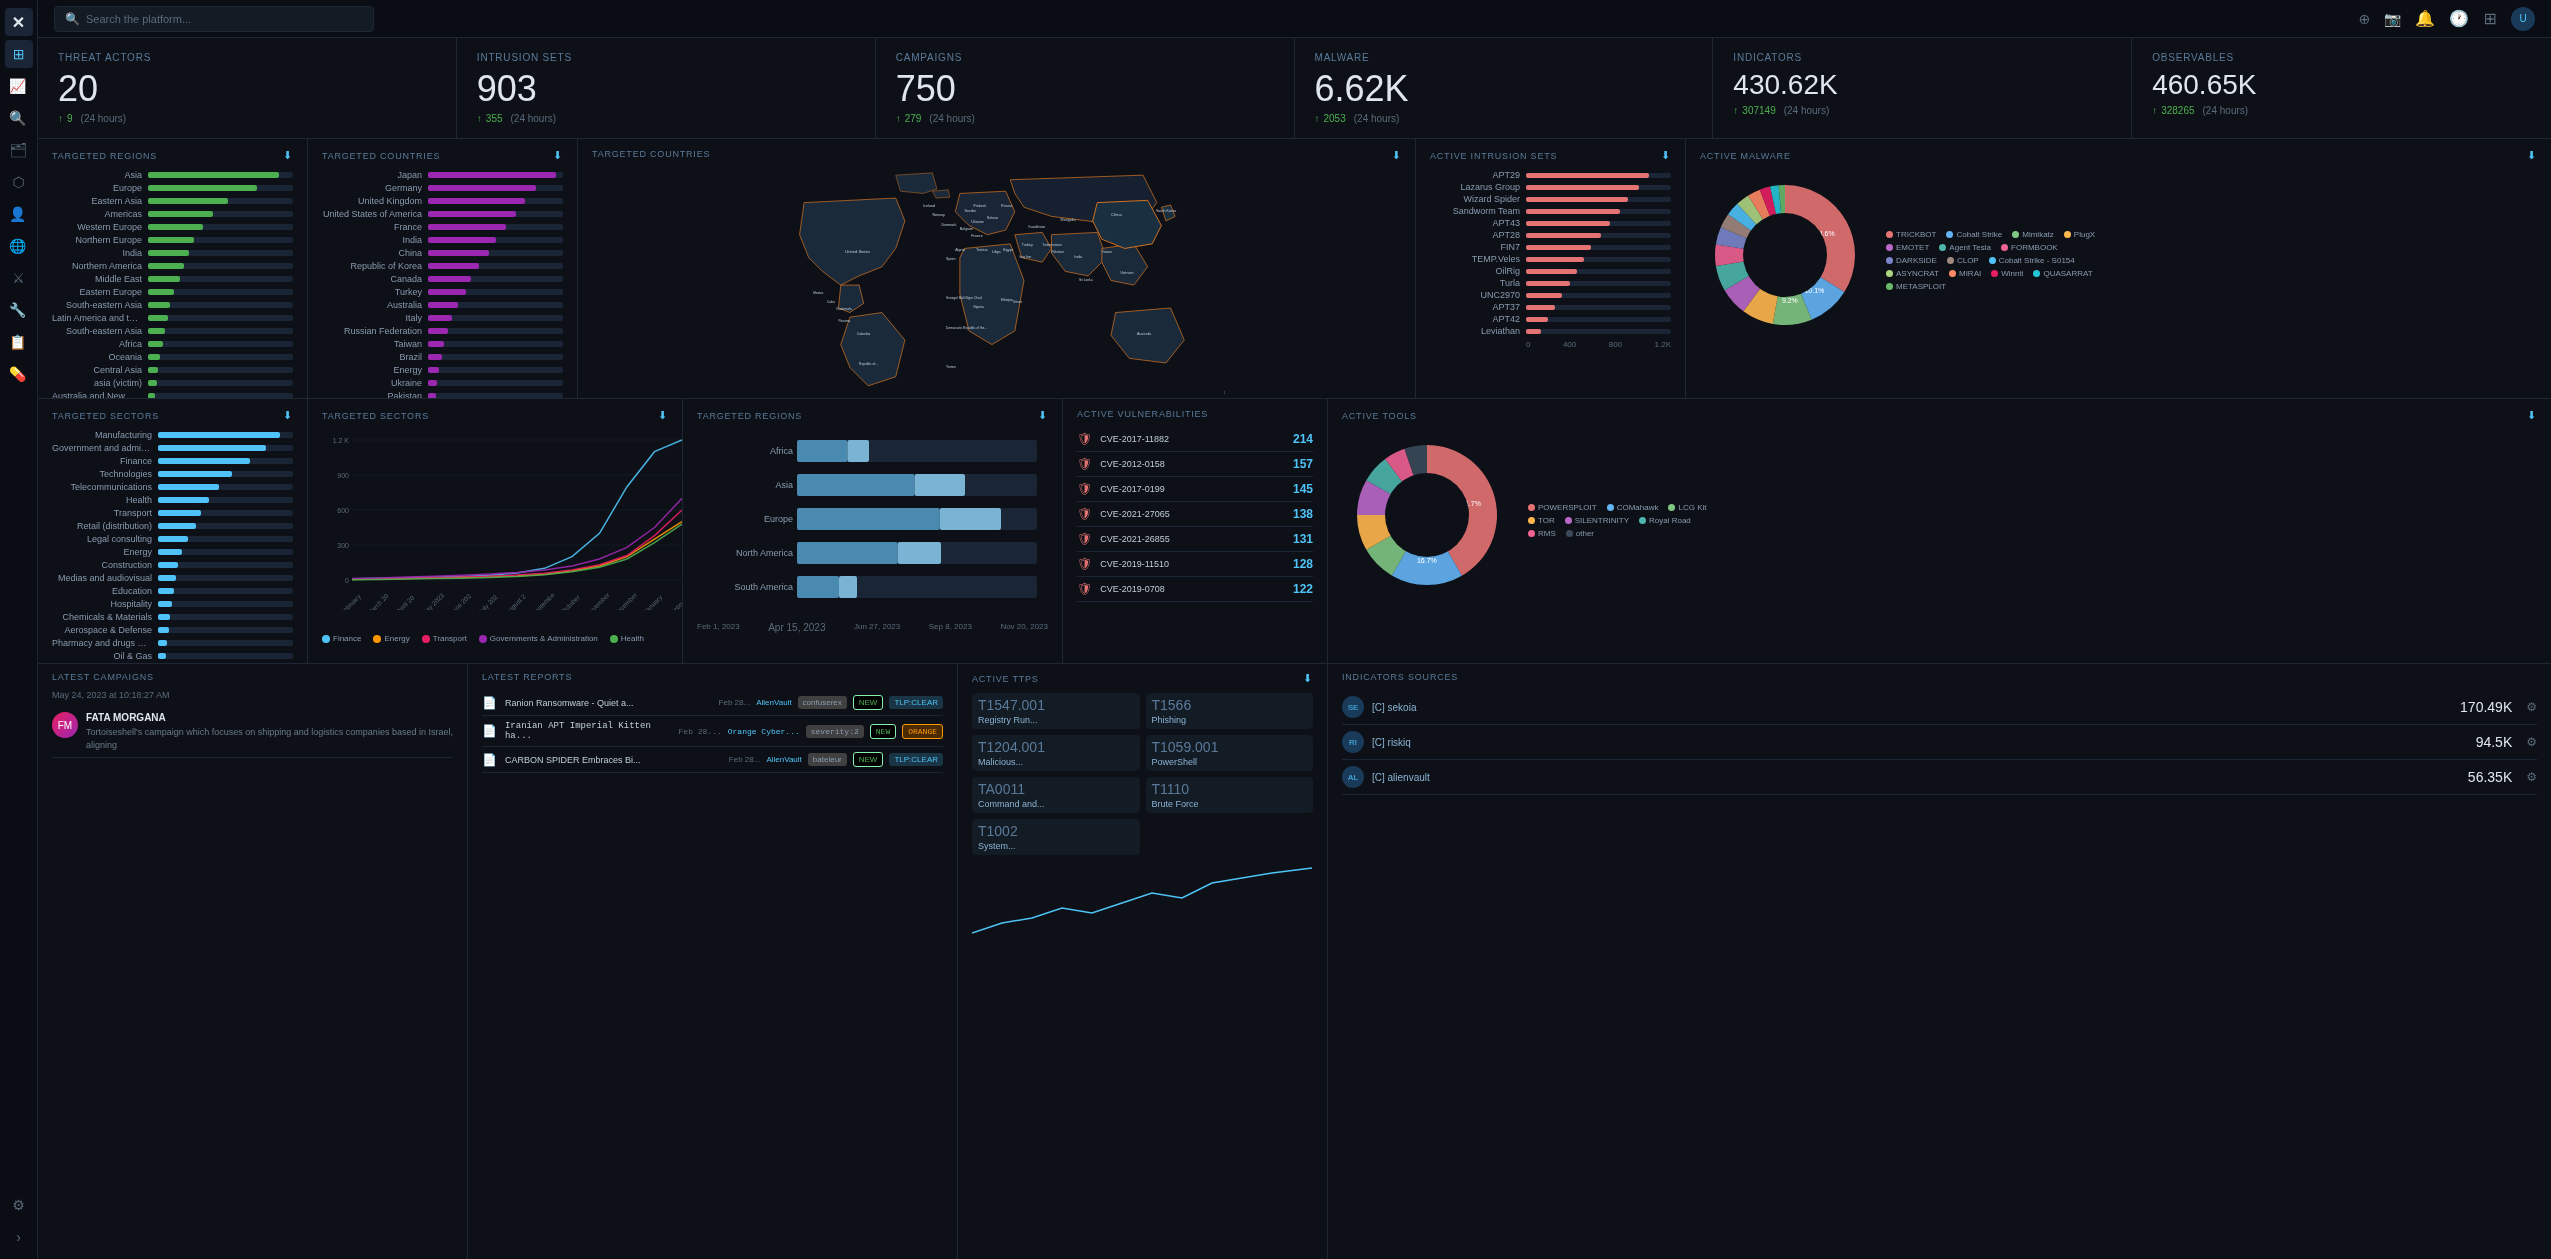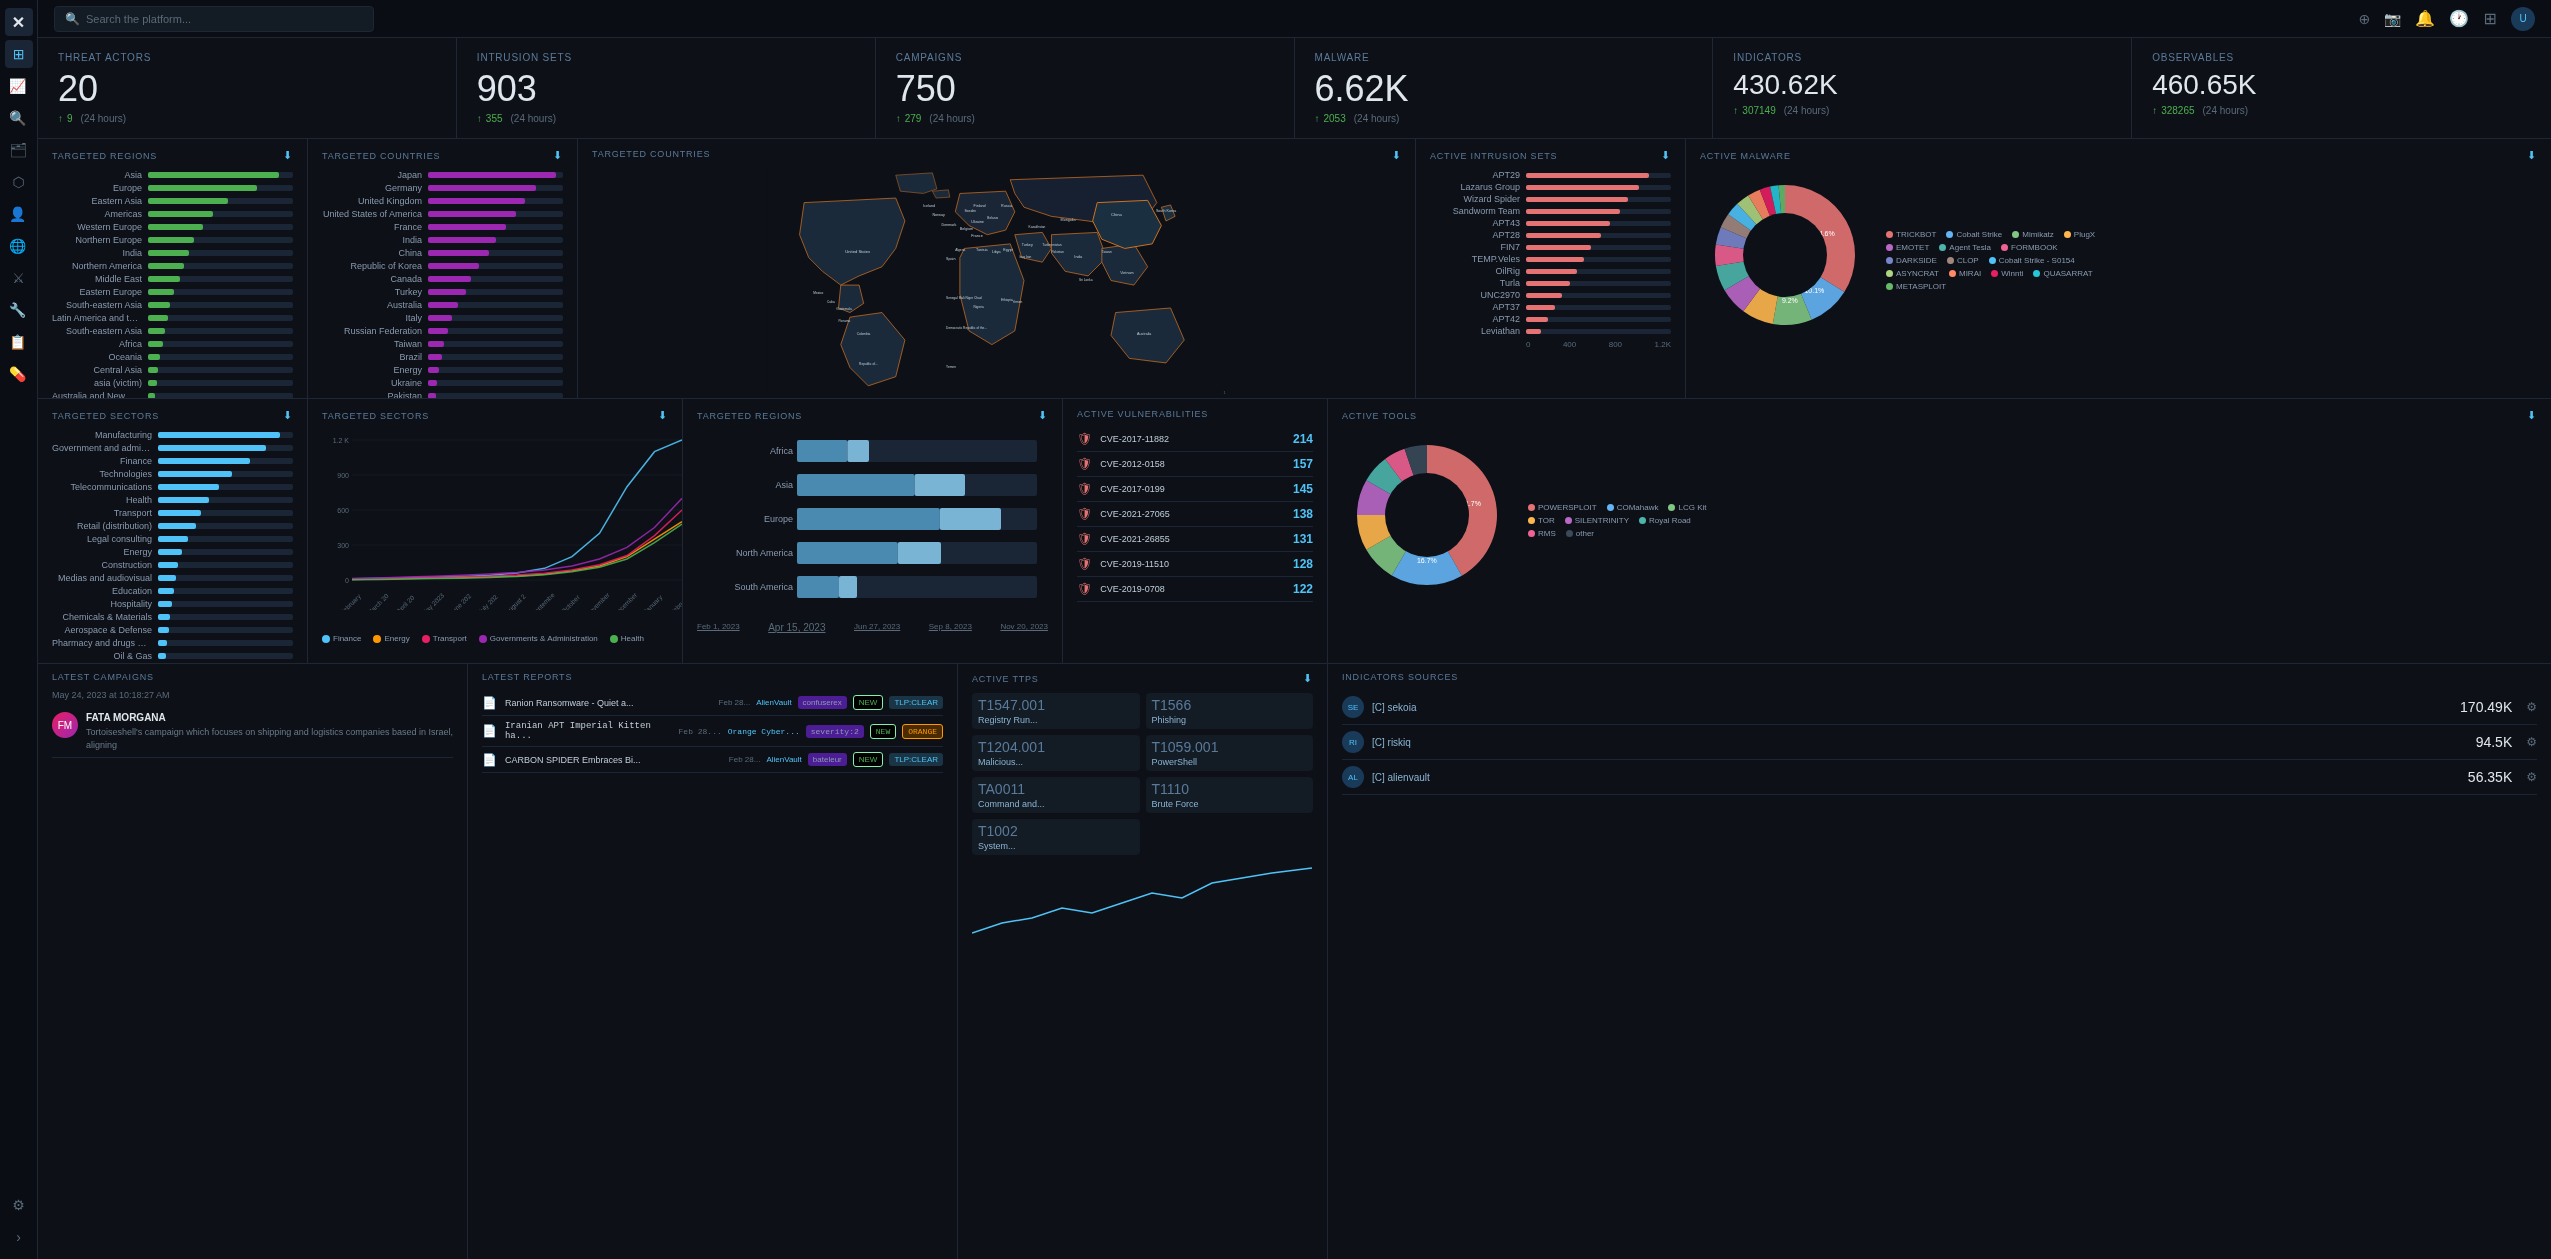--- a/index.html
+++ b/index.html
@@ -183,21 +183,21 @@
     .report-icon { color: #e57373; font-size: 12px; flex-shrink: 0; }
     .report-title { font-size: 9px; color: #c0cdd8; flex: 1; overflow: hidden; }
     .report-date { font-size: 8px; color: #5a6a7a; white-space: nowrap; }
     .report-source { font-size: 8px; color: #4fc3f7; white-space: nowrap; }
     .badge {
       font-size: 8px;
       padding: 2px 5px;
       border-radius: 3px;
       white-space: nowrap;
     }
-    .badge-gray { background: #4c1d95; color: #8a9ab0; }
+    .badge-gray { background: #404040; color: #8a9ab0; }
     .badge-new { background: #000000; color: #4caf50; border: 1px solid #86efac; }
     .badge-orange { background: #4a2a00; color: #ff9800; border: 1px solid #ff9800; }
     .badge-clear { background: #1a3545; color: #4fc3f7; }
 
     
     .vuln-item {
       display: flex;
       align-items: center;
       gap: 8px;
       padding: 5px 0;
@@ -1053,21 +1053,21 @@
               <rect x="242.79999999999998" y="78" width="61.199999999999996" height="22" fill="#7ab4d4" rx="2"></rect>
               <text x="96" y="126.3" text-anchor="end" fill="#8a9ab0" font-size="9" font-family="Arial">North America</text>
               <rect x="100" y="112" width="240" height="22" fill="#1a2535" rx="2"></rect>
               <rect x="100" y="112" width="100.8" height="22" fill="#4a8ab0" rx="2"></rect>
               <rect x="200.8" y="112" width="43.199999999999996" height="22" fill="#7ab4d4" rx="2"></rect>
               <text x="96" y="160.3" text-anchor="end" fill="#8a9ab0" font-size="9" font-family="Arial">South America</text>
               <rect x="100" y="146" width="240" height="22" fill="#1a2535" rx="2"></rect>
               <rect x="100" y="146" width="42" height="22" fill="#4a8ab0" rx="2"></rect>
               <rect x="142" y="146" width="18" height="22" fill="#7ab4d4" rx="2"></rect>
             </svg></div>
-        <div style="display:flex; justify-content:space-between; font-size:8px; color:#5a6a7a; margin-top:2px;text-decoration:underline;" id="regions-bar2-dates">
+        <div style="display:flex; justify-content:space-between; font-size:8px; color:#5a6a7a; margin-top:2px;" id="regions-bar2-dates">
             <span style="font-size: 8px; color: rgb(90, 106, 122);">Feb 1, 2023</span>
             <span style="font-size: 10px; color: rgb(90, 106, 122);">Apr 15, 2023</span>
             <span style="font-size: 8px; color: rgb(90, 106, 122);">Jun 27, 2023</span>
             <span style="font-size: 8px; color: rgb(90, 106, 122);">Sep 8, 2023</span>
             <span style="font-size: 8px; color: rgb(90, 106, 122);">Nov 20, 2023</span>
           </div>
       </div>
 
       <div class="chart-card" style="width:265px; flex-shrink:0; overflow:hidden;">
         <div class="chart-title">

